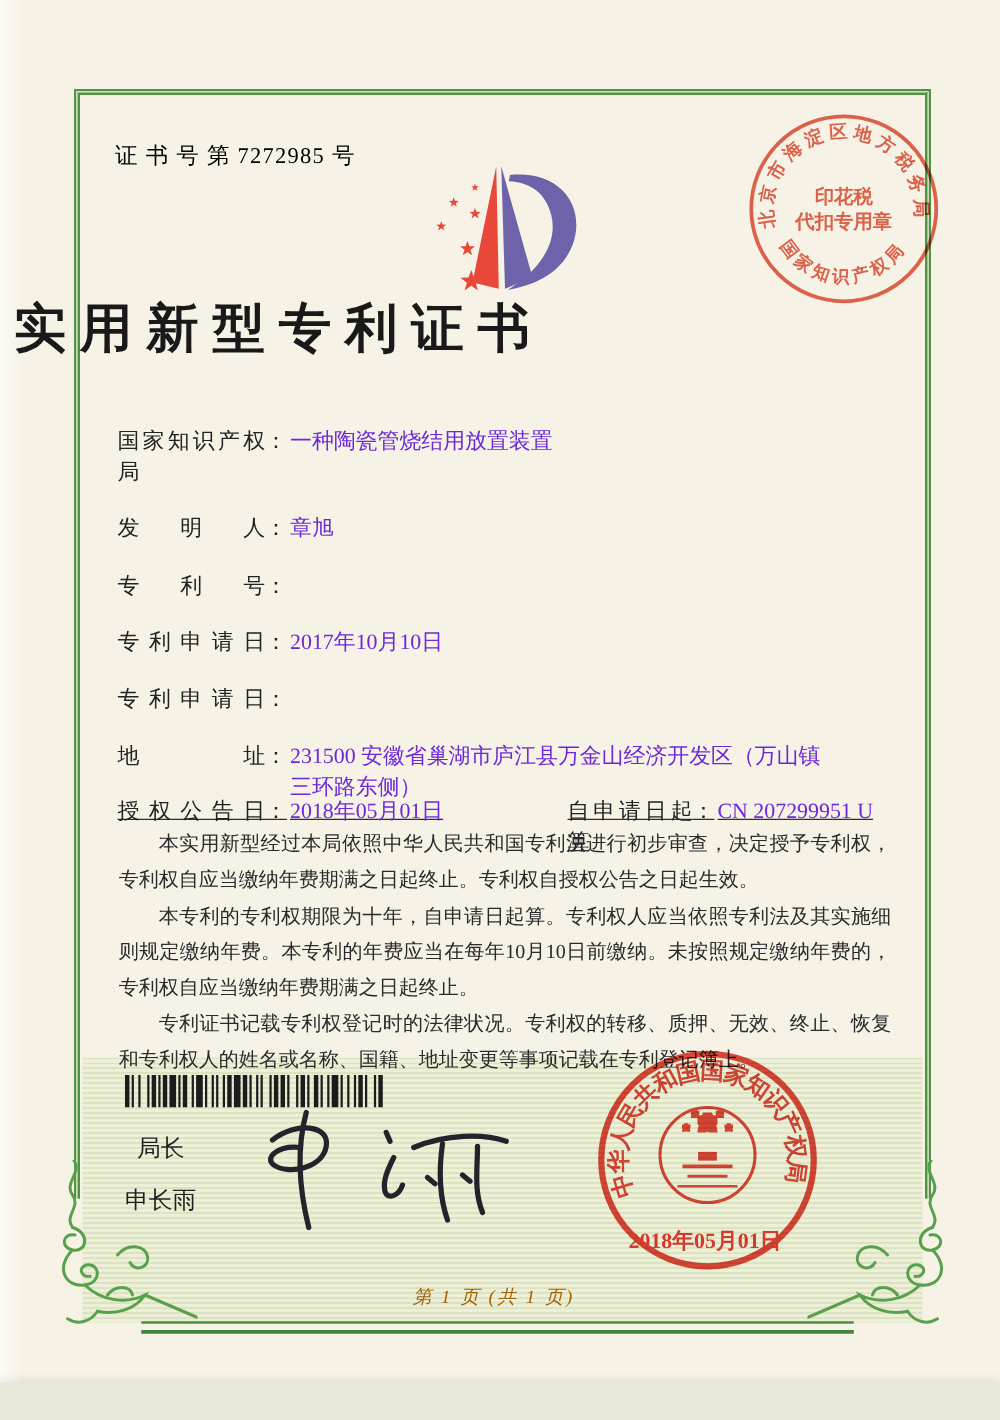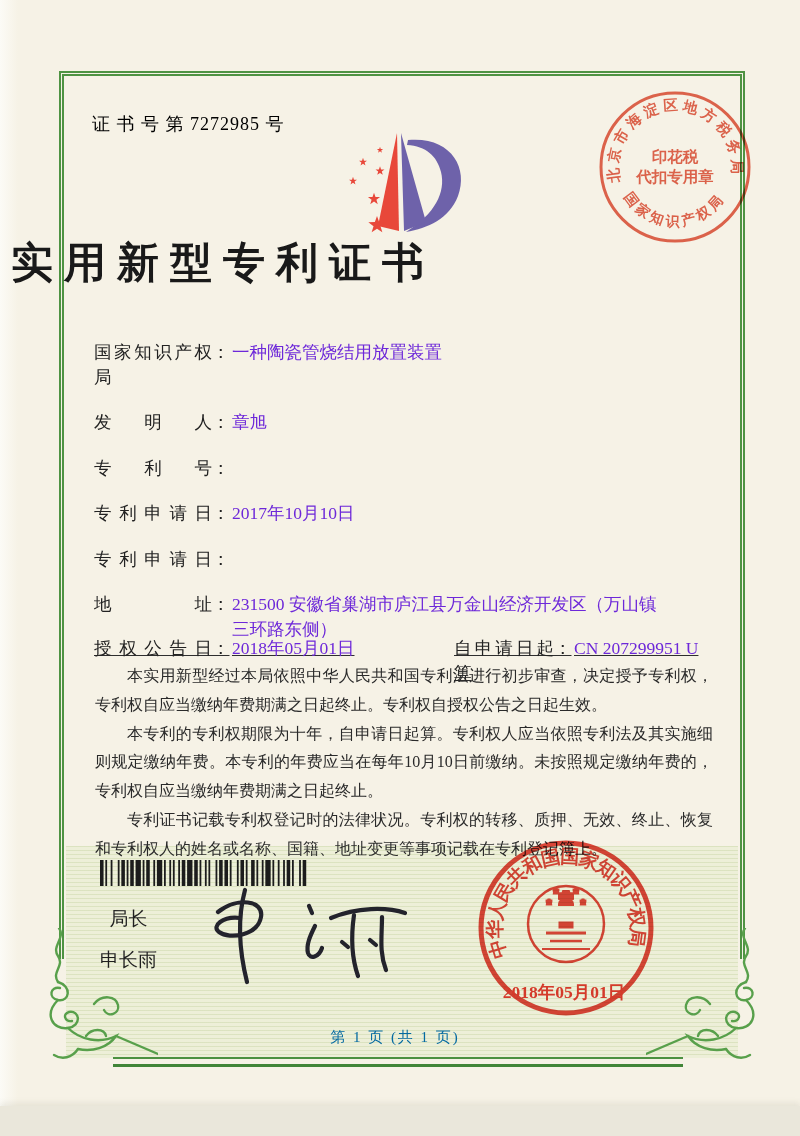--- a/index.html
+++ b/index.html
@@ -55,21 +55,21 @@
   .officer .o-title{margin-bottom:15px;}
   .signature{position:absolute;left:203px;top:882px;width:214px;height:108px;}
 
   .seal{position:absolute;left:476px;top:838px;width:180px;height:180px;opacity:.93;mix-blend-mode:multiply;}
   .seal-date{position:absolute;left:482px;top:980px;width:164px;text-align:center;
     font-size:17.5px;font-weight:bold;color:#d43a2a;}
 
   .tax-stamp{position:absolute;left:596px;top:88px;width:158px;height:158px;opacity:.9;mix-blend-mode:multiply;}
 
   .footer{position:absolute;left:0;top:1028px;width:790px;text-align:center;
-    font-size:15px;letter-spacing:2px;color:#0369a1;}
+    font-size:15px;letter-spacing:2px;color:#a16207;font-style:italic;}
 
   svg text{font-family:"Liberation Serif","DejaVu Serif",serif;}
 </style>
 </head>
 <body>
 
 <svg width="0" height="0" style="position:absolute" aria-hidden="true">
   <defs>
     <symbol id="star" viewBox="-1.1 -1.1 2.2 2.2">
       <path d="M0,-1 L0.235,-0.324 L0.951,-0.309 L0.381,0.124 L0.588,0.809 L0,0.4 L-0.588,0.809 L-0.381,0.124 L-0.951,-0.309 L-0.235,-0.324 Z" fill="currentColor"></path>

